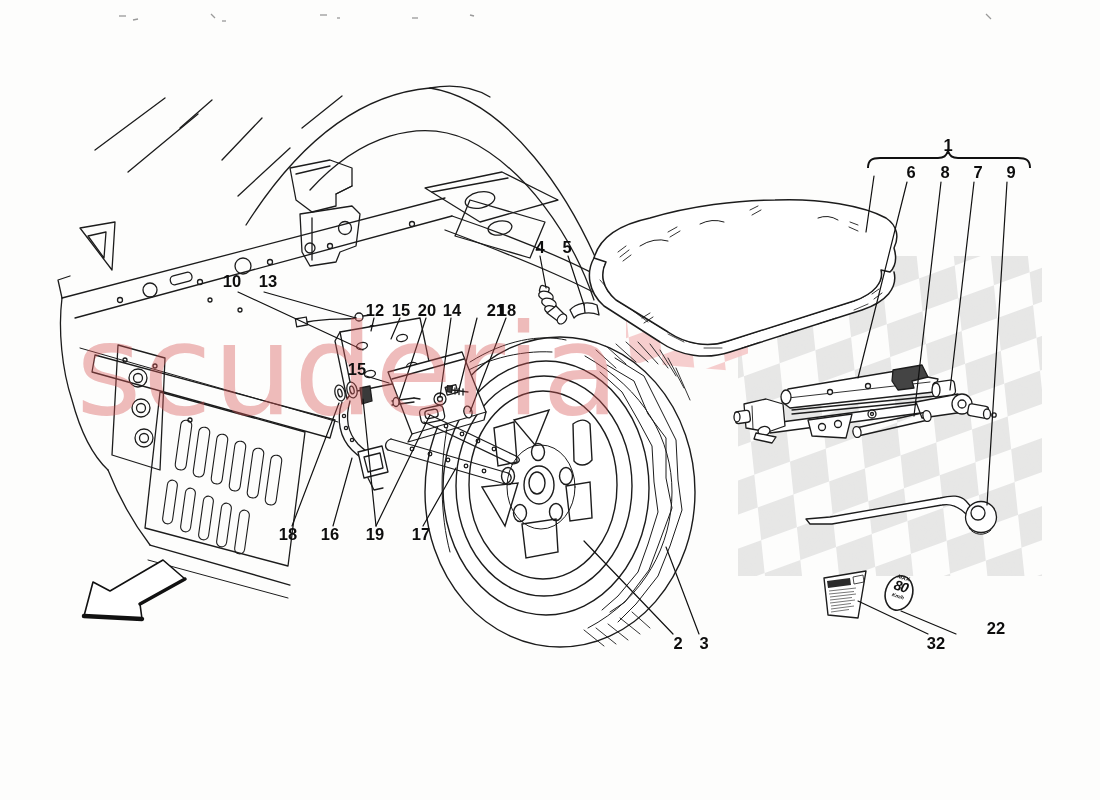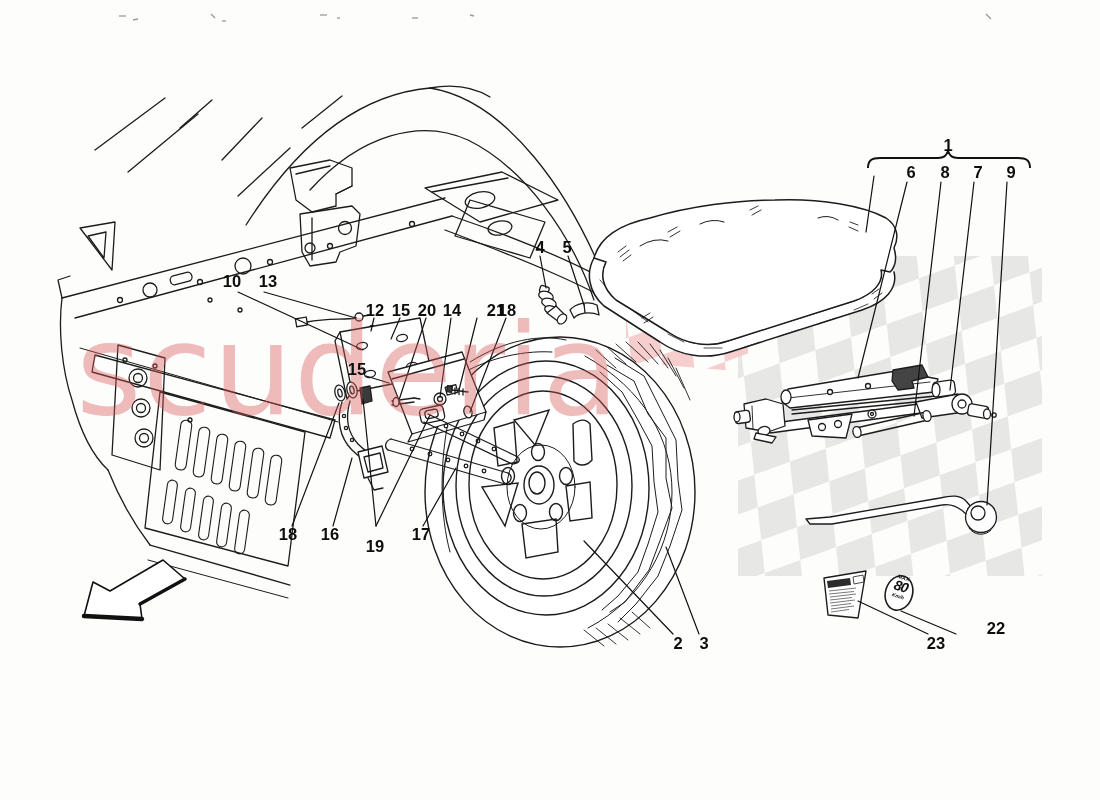--- a/index.html
+++ b/index.html
@@ -419,20 +419,20 @@
       <div class="callout" style="left: 258px; top: 281px; margin-left: 10px;">13</div>
       <div class="callout" style="left: 375px; top: 310px;">12</div>
       <div class="callout" style="left: 401px; top: 310px;">15</div>
       <div class="callout" style="left: 427px; top: 310px;">20</div>
       <div class="callout" style="left: 452px; top: 310px;">14</div>
       <div class="callout" style="left: 496px; top: 310px;">21</div>
       <div class="callout" style="left: 507px; top: 310px;">18</div>
       <div class="callout" style="left: 357px; top: 369px; text-align: right;">15</div>
       <div class="callout" style="left: 288px; top: 534px;">18</div>
       <div class="callout" style="left: 330px; top: 534px;">16</div>
-      <div class="callout" style="left: 375px; top: 546px;">19</div>
+      <div class="callout" style="left: 375px; top: 534px;">19</div>
       <div class="callout" style="left: 421px; top: 534px;">17</div>
       <div class="callout" style="left: 678px; top: 643px;">2</div>
       <div class="callout" style="left: 704px; top: 643px;">3</div>
-      <div class="callout" style="left: 936px; top: 643px;">23</div>
+      <div class="callout" style="left: 936px; top: 643px;">32</div>
       <div class="callout" style="left: 964px; top: 628px; margin-left: 32px;">22</div>
     </div>
 </div>
 
 </body></html>

